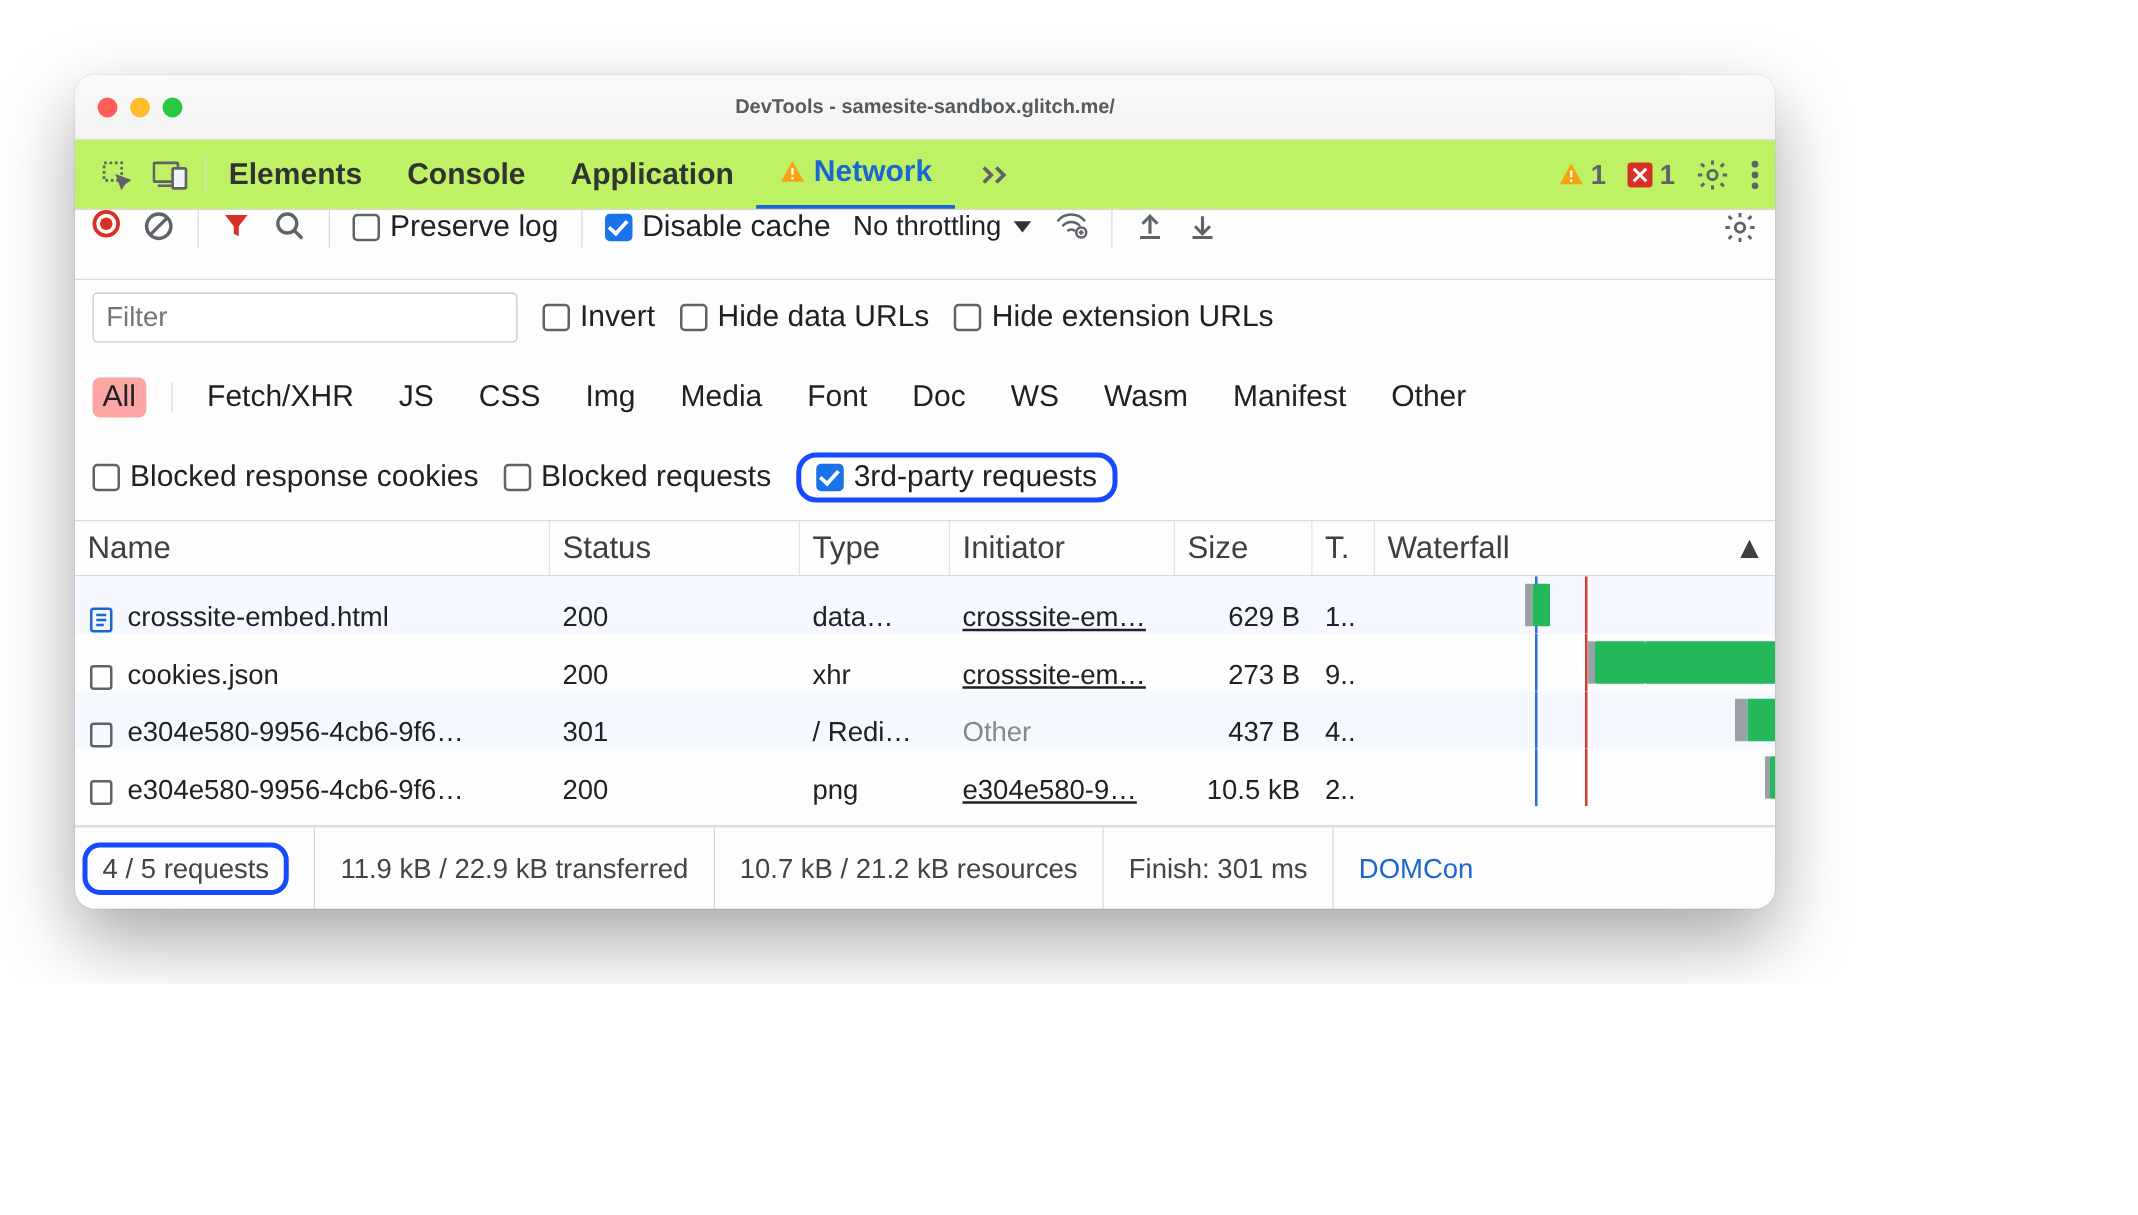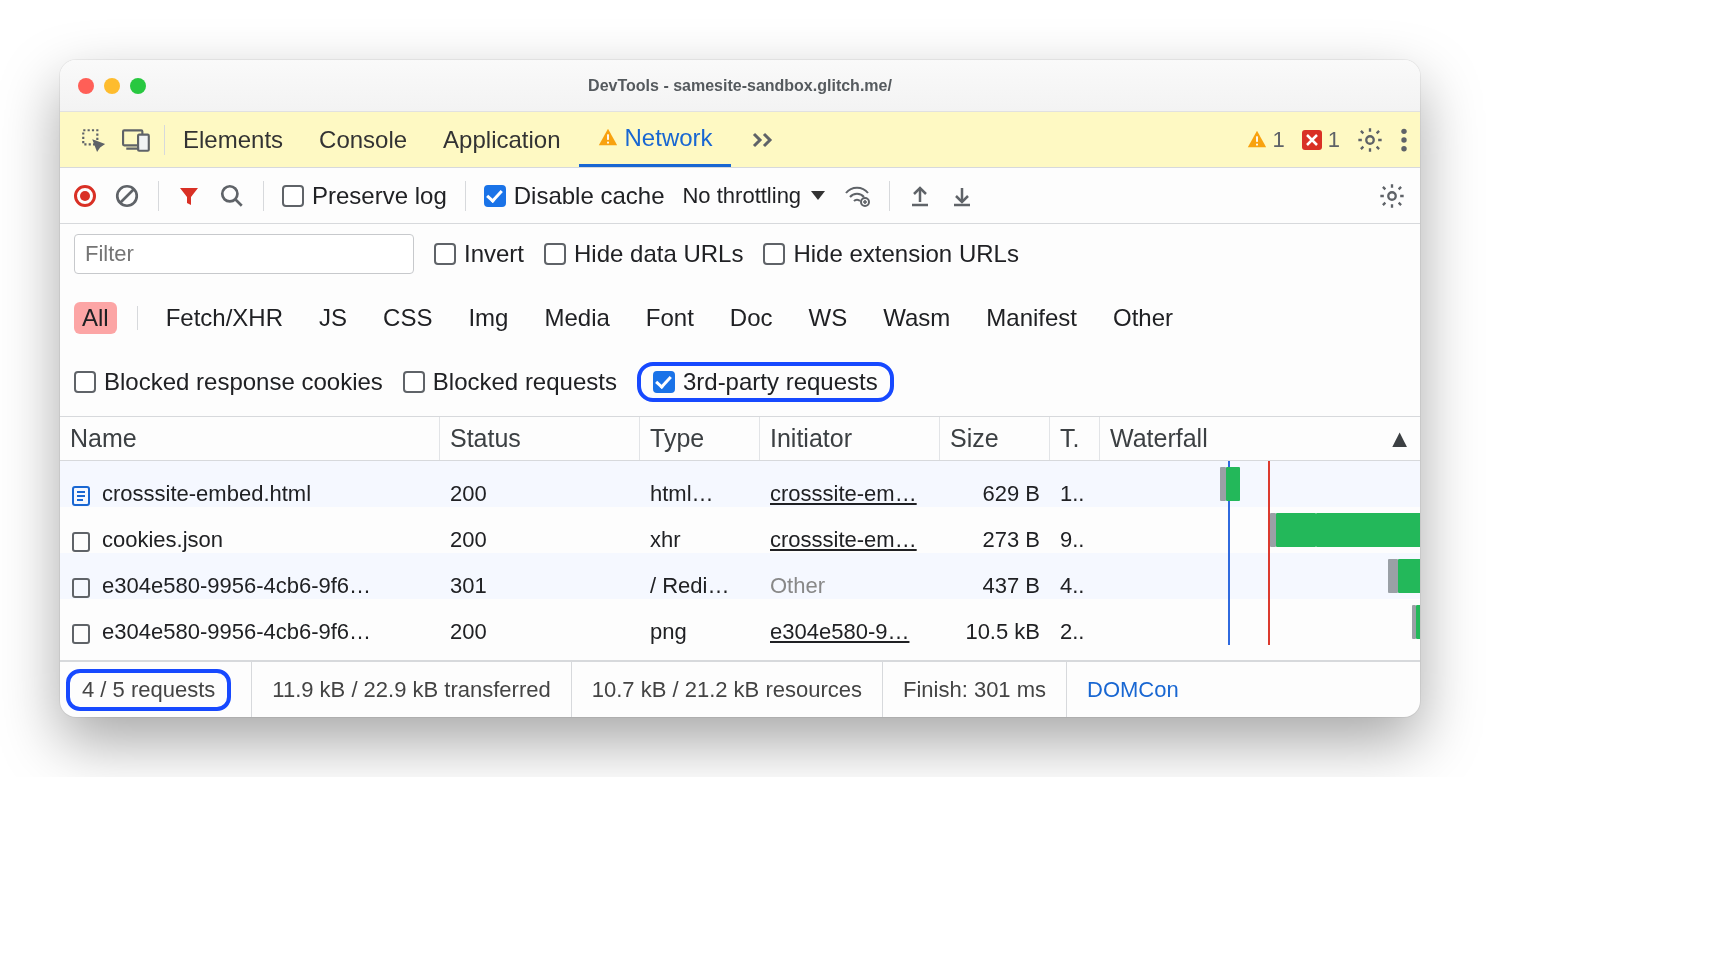--- a/index.html
+++ b/index.html
@@ -24,31 +24,32 @@
   .dots { display: flex; gap: 10px; margin-left: 18px; }
   .dot { width: 16px; height: 16px; border-radius: 50%; }
   .dot.r{background:#ff5f57}.dot.y{background:#febc2e}.dot.g{background:#28c840}
   .titlebar-title {
     position: absolute; left: 0; right: 0; text-align: center;
     font-size: 16px; font-weight: 600; color: #555a5e;
   }
   .tabbar {
     height: 56px; display: flex; align-items: center;
     border-bottom: 1px solid #d7d9dc; padding: 0 8px;
-    background: #fef9c3;
+    background: #bef264;
+    font-weight: bold;
   }
   .tabbar .left-icons { display: flex; gap: 16px; align-items: center; padding: 0 12px; color: #5f6368; }
   svg { display: block; }
   .tab-item { padding: 0 18px; height: 100%; display: flex; align-items: center; gap: 6px; font-size: 24px; color: #333; cursor: default; white-space: nowrap; }
   .tab-item.active { color: #1967d2; border-bottom: 3px solid #1967d2; }
   .tabbar .spacer { flex: 1; }
   .tabbar .right { display: flex; align-items: center; gap: 16px; padding-right: 4px; color: #5f6368; }
   .badge-count { display: flex; align-items: center; gap: 5px; font-size: 22px; }
   .toolbar1 {
-    height: 56px; display: flex; align-items: center; gap: 18px;
+    height: 56px; display: flex; align-items: flex-start; gap: 18px;
     border-bottom: 1px solid #d7d9dc; padding: 0 14px;
   }
   .icon-wrap { display:flex; align-items:center; justify-content:center; }
   .vr { width:1px; height: 30px; background:#d7d9dc; }
   .chk { display:flex; align-items:center; gap:8px; font-size:24px; }
   .chk input, .cbox { width:22px; height:22px; }
   .cbox { border: 2px solid #5f6368; border-radius: 4px; display:inline-block; background:#fff; }
   .cbox.checked { background:#1a73e8; border-color:#1a73e8; position:relative; }
   .cbox.checked::after { content:""; position:absolute; left:4px; top:0px; width:6px; height:12px; border:3px solid #fff; border-top:none; border-left:none; transform: rotate(42deg); }
   .toolbar1 .spacer { flex:1 }
@@ -85,21 +86,21 @@
   .namecell { gap:10px; }
   .initiator.link { text-decoration: underline; color:#202124; }
   .initiator.other { color:#888; }
   .size { justify-content:flex-end; }
   .waterfall-cell { position:relative; }
   .wf-marker { position:absolute; top:0; bottom:0; width:2px; }
   .wf-blue{ background:#2f6adf; } .wf-red{ background:#dc3a2e; }
   .wf-bar { position:absolute; top:6px; height:34px; border-radius:1px; }
   .table-body { min-height: 200px; }
   .statusbar {
-    display:flex; align-items:center; height:56px; border-top:1px solid #d7d9dc;
+    display:flex; align-items:center; height:66px; border-top:1px solid #d7d9dc;
     padding:0 12px; font-size:22px; color:#444; gap: 0;
   }
   .statusbar .seg { padding:0 20px; border-right:1px solid #d7d9dc; white-space:nowrap; display:flex; align-items:center; height:100%;}
   .statusbar .seg.first { padding-left:0; }
   .statusbar .seg.last { border-right:none; padding-right:0; color:#1967d2;align-items:center; }
   .highlight-small { border:4px solid #1749ff; border-radius:14px; padding: 4px 12px; margin-left:-6px;}
   .rows-wrap { border-bottom:1px solid #d7d9dc;}
   .record-circle { width:22px; height:22px; border:3px solid #d93025; border-radius:50%; display:flex; align-items:center; justify-content:center; }
   .record-circle::after { content:""; width:10px; height:10px; background:#d93025; border-radius:50%; }
   .funnel { color:#d93025; }
@@ -321,21 +322,21 @@
             <svg width="22" height="22" viewBox="0 0 22 22">
               <rect x="3" y="2" width="16" height="18" rx="2" fill="none" stroke="#1967d2" stroke-width="2"></rect>
               <line x1="7" y1="7" x2="15" y2="7" stroke="#1967d2" stroke-width="2"></line>
               <line x1="7" y1="11" x2="15" y2="11" stroke="#1967d2" stroke-width="2"></line>
               <line x1="7" y1="15" x2="13" y2="15" stroke="#1967d2" stroke-width="2"></line>
             </svg>
           </span>
           <span>crosssite-embed.html</span>
         </div>
     <div>200</div>
-    <div>html…</div>
+    <div>data…</div>
     <div class="initiator link">crosssite-em…</div>
     <div class="size">629 B</div>
     <div>1..</div>
     <div class="waterfall-cell">
       <div class="wf-marker wf-blue" style="left:128px"></div>
       <div class="wf-marker wf-red" style="left:168px"></div>
       <div class="wf-bar" style="left:120px;width:6px;background:#9aa0a6"></div>
       <div class="wf-bar" style="left:126px;width:14px;background:#23b85a"></div>
 
     </div>

